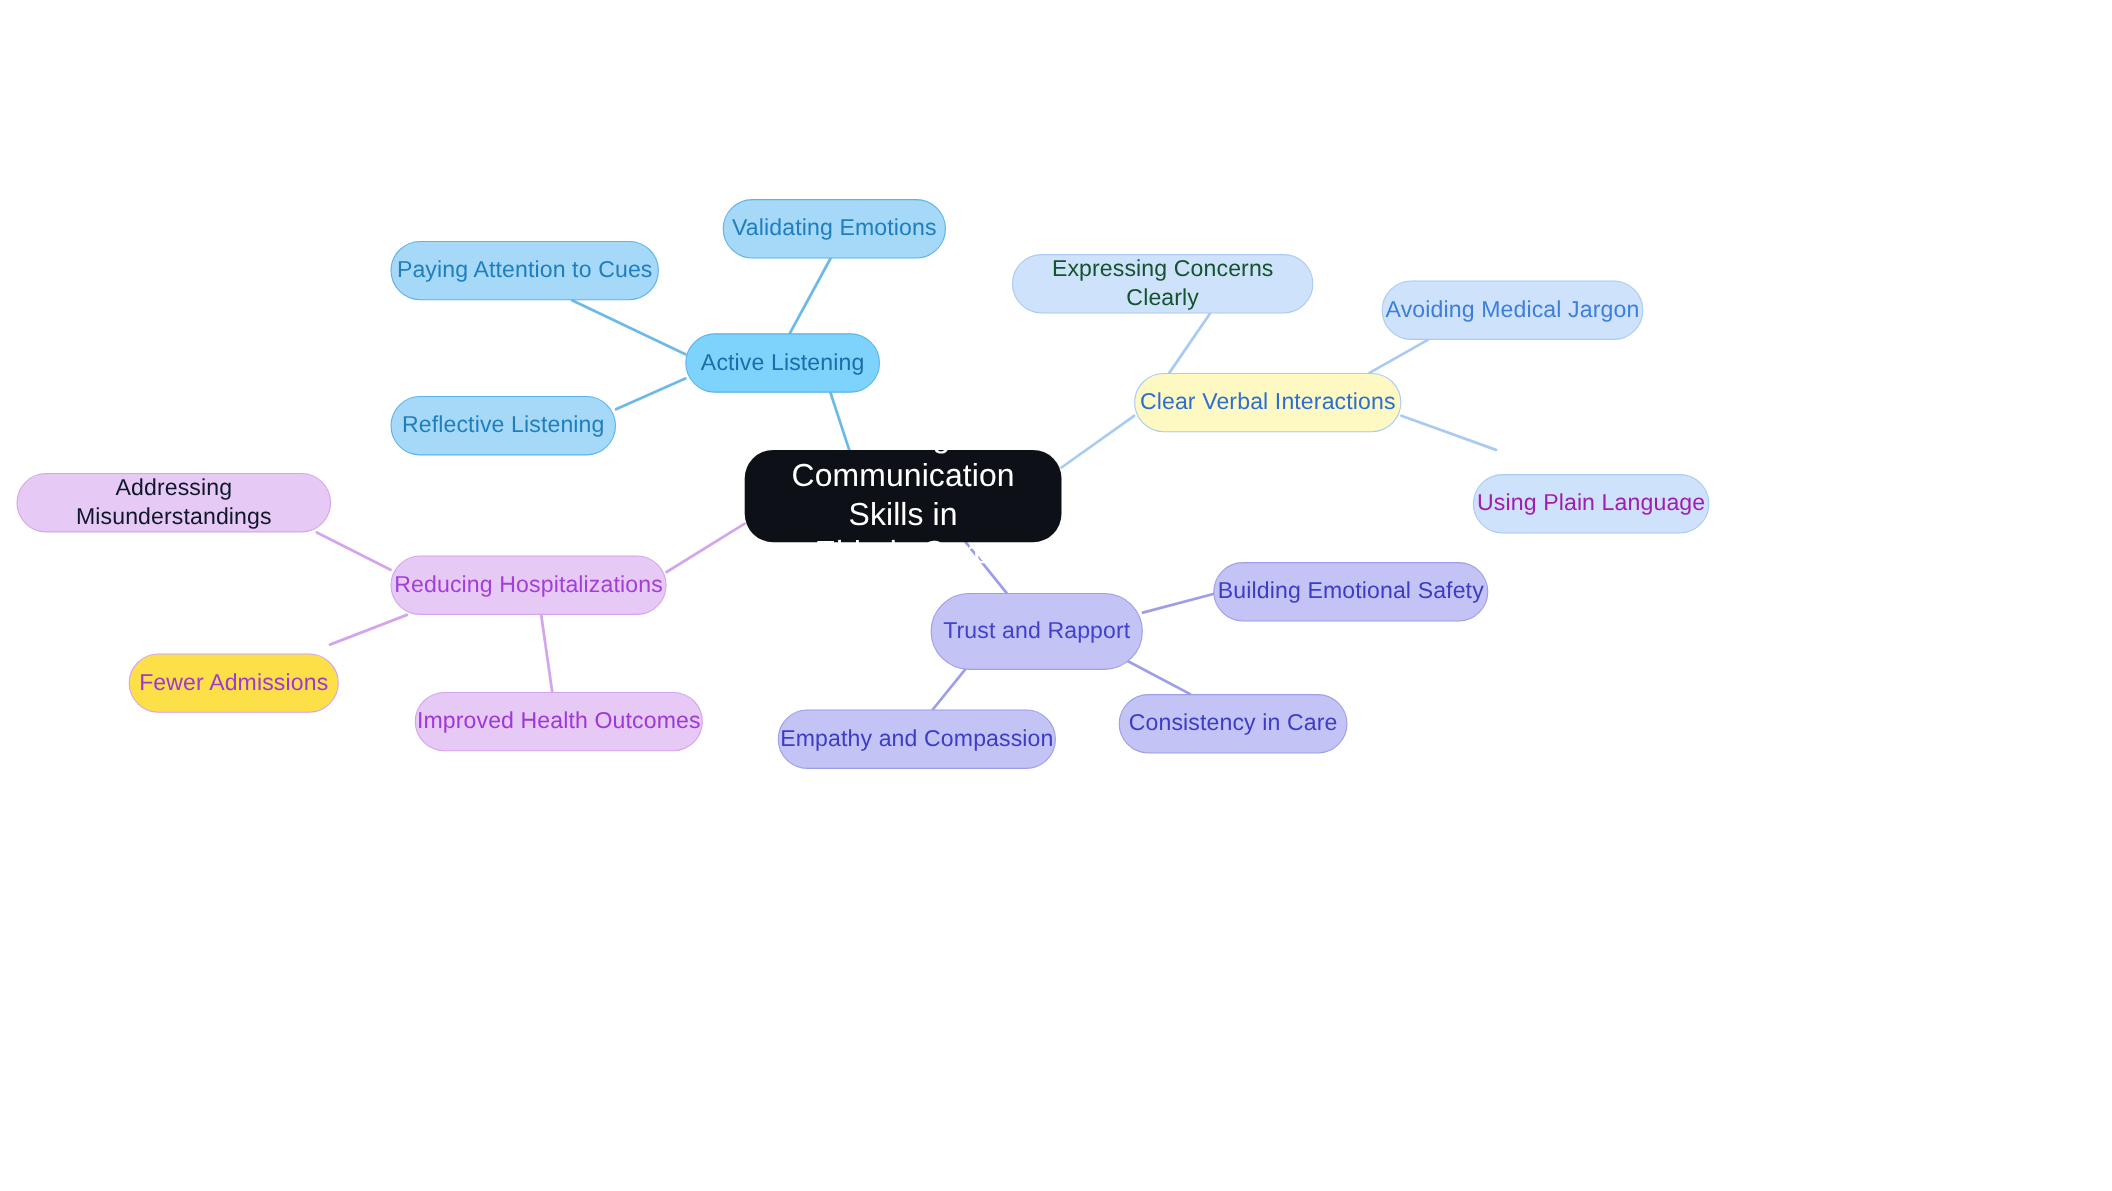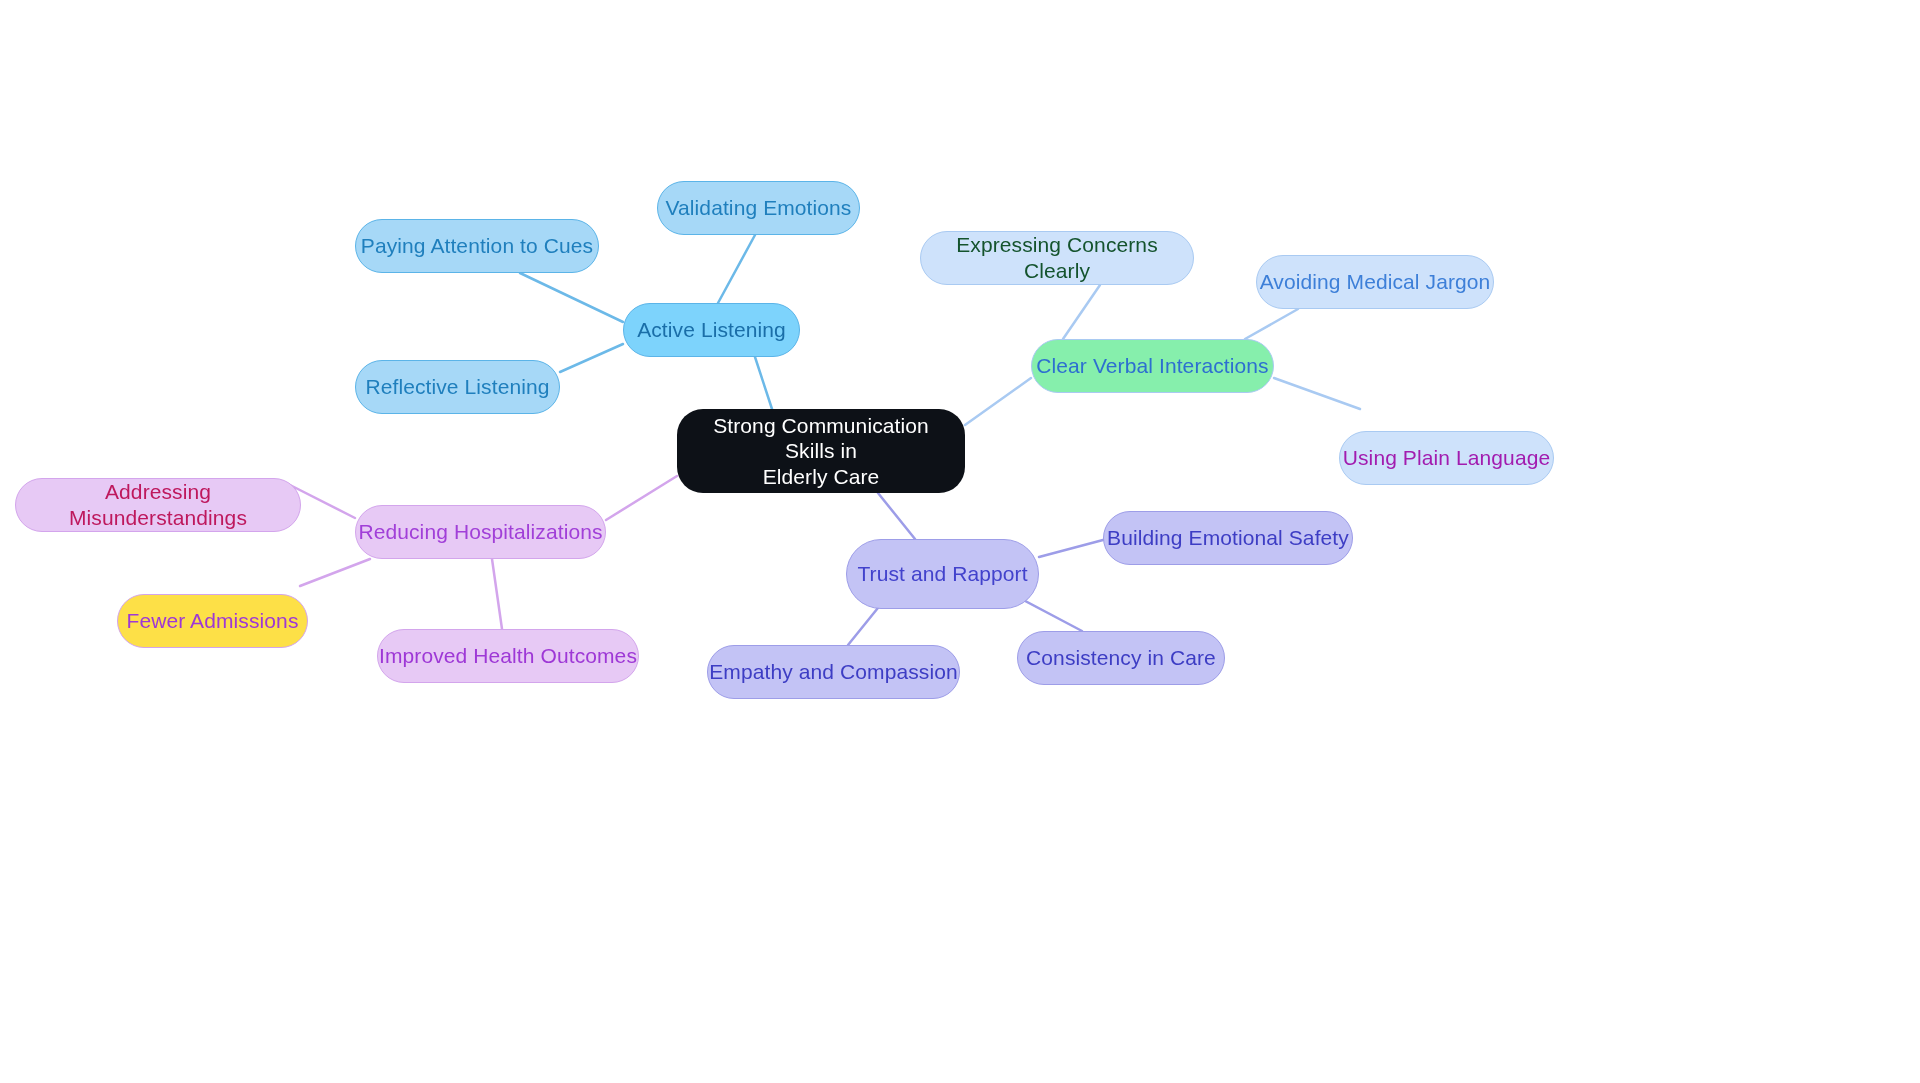--- a/index.html
+++ b/index.html
@@ -39,21 +39,21 @@
     border-style: solid;
     border-width: 1.5px;
     letter-spacing: 0.1px;
     white-space: pre-line;
     line-height: 1.22;
     z-index: 2;
   }
   .node.root {
     border-radius: 26px;
     border-width: 0;
-    font-size: 21px;
+    font-size: 29px;
     padding: 0 22px;
     z-index: 3;
   }
   .node.branch { font-size: 21px; }
   .node.leaf   { font-size: 21px; }
 </style>
 </head>
 <body>
 
 <div id="canvas">
@@ -75,26 +75,26 @@
       <line x1="370" y1="559" x2="300" y2="586" stroke="#d3a5ec" stroke-width="2.5" stroke-linecap="round"></line>
       <line x1="492" y1="559" x2="502" y2="629" stroke="#d3a5ec" stroke-width="2.5" stroke-linecap="round"></line>
     </svg>
   <div id="node-layer">
       <div class="node root" style="left: 677px; top: 409px; width: 288px; height: 84px; background: rgb(13, 17, 23); color: rgb(255, 255, 255); border-color: rgb(13, 17, 23);"><span>Strong Communication Skills in
 Elderly Care</span></div>
       <div class="node branch" style="left: 623px; top: 303px; width: 177px; height: 54px; background: #7dd3fc; color: rgb(26, 110, 168); border-color: rgb(91, 180, 232);"><span>Active Listening</span></div>
       <div class="node leaf" style="left: 355px; top: 219px; width: 244px; height: 54px; background: rgb(166, 216, 247); color: rgb(31, 127, 189); border-color: rgb(91, 180, 232); text-align: center;"><span>Paying Attention to Cues</span></div>
       <div class="node leaf" style="left: 657px; top: 181px; width: 203px; height: 54px; background: rgb(166, 216, 247); color: rgb(31, 127, 189); border-color: rgb(91, 180, 232);"><span>Validating Emotions</span></div>
       <div class="node leaf" style="left: 355px; top: 360px; width: 205px; height: 54px; background: rgb(166, 216, 247); color: rgb(31, 127, 189); border-color: rgb(91, 180, 232);"><span>Reflective Listening</span></div>
-      <div class="node branch" style="left: 1031px; top: 339px; width: 243px; height: 54px; background: #86efac; color: rgb(45, 111, 208); border-color: rgb(169, 202, 242); align-items: center;"><span>Clear Verbal Interactions</span></div>
+      <div class="node branch" style="left: 1031px; top: 339px; width: 243px; height: 54px; background: #fef9c3; color: rgb(45, 111, 208); border-color: rgb(169, 202, 242); align-items: center;"><span>Clear Verbal Interactions</span></div>
       <div class="node leaf" style="left: 920px; top: 231px; width: 274px; height: 54px; background: rgb(206, 226, 251); color: #14532d; border-color: rgb(169, 202, 242);"><span>Expressing Concerns Clearly</span></div>
       <div class="node leaf" style="left: 1256px; top: 255px; width: 238px; height: 54px; background: rgb(206, 226, 251); color: rgb(61, 127, 216); border-color: rgb(169, 202, 242);"><span>Avoiding Medical Jargon</span></div>
       <div class="node leaf" style="left: 1339px; top: 431px; width: 215px; height: 54px; background: rgb(206, 226, 251); color: #a21caf; border-color: rgb(169, 202, 242);"><span>Using Plain Language</span></div>
       <div class="node branch" style="left: 846px; top: 539px; width: 193px; height: 70px; background: rgb(195, 195, 245); color: rgb(66, 66, 204); border-color: rgb(157, 157, 232);"><span>Trust and Rapport</span></div>
       <div class="node leaf" style="left: 1103px; top: 511px; width: 250px; height: 54px; background: rgb(195, 195, 245); color: rgb(61, 61, 196); border-color: rgb(157, 157, 232);"><span>Building Emotional Safety</span></div>
       <div class="node leaf" style="left: 1017px; top: 631px; width: 208px; height: 54px; background: rgb(195, 195, 245); color: rgb(61, 61, 196); border-color: rgb(157, 157, 232);"><span>Consistency in Care</span></div>
       <div class="node leaf" style="left: 707px; top: 645px; width: 253px; height: 54px; background: rgb(195, 195, 245); color: rgb(61, 61, 196); border-color: rgb(157, 157, 232);"><span>Empathy and Compassion</span></div>
       <div class="node branch" style="left: 355px; top: 505px; width: 251px; height: 54px; background: rgb(231, 201, 245); color: rgb(161, 63, 216); border-color: rgb(211, 165, 236);"><span>Reducing Hospitalizations</span></div>
-      <div class="node leaf" style="left: 15px; top: 430px; width: 286px; height: 54px; background: rgb(231, 201, 245); color: #be185d; border-color: rgb(211, 165, 236); margin-top: 48px;"><span>Addressing Misunderstandings</span></div>
+      <div class="node leaf" style="left: 15px; top: 430px; width: 286px; height: 54px; background: rgb(231, 201, 245); color: #0f172a; border-color: rgb(211, 165, 236);"><span>Addressing Misunderstandings</span></div>
       <div class="node leaf" style="left: 117px; top: 580px; width: 191px; height: 54px; background: #fde047; color: rgb(158, 56, 214); border-color: rgb(211, 165, 236); margin-top: 14px;"><span>Fewer Admissions</span></div>
       <div class="node leaf" style="left: 377px; top: 629px; width: 262px; height: 54px; background: rgb(231, 201, 245); color: rgb(158, 56, 214); border-color: rgb(211, 165, 236);"><span>Improved Health Outcomes</span></div>
     </div>
 </div>
 
 </body></html>

